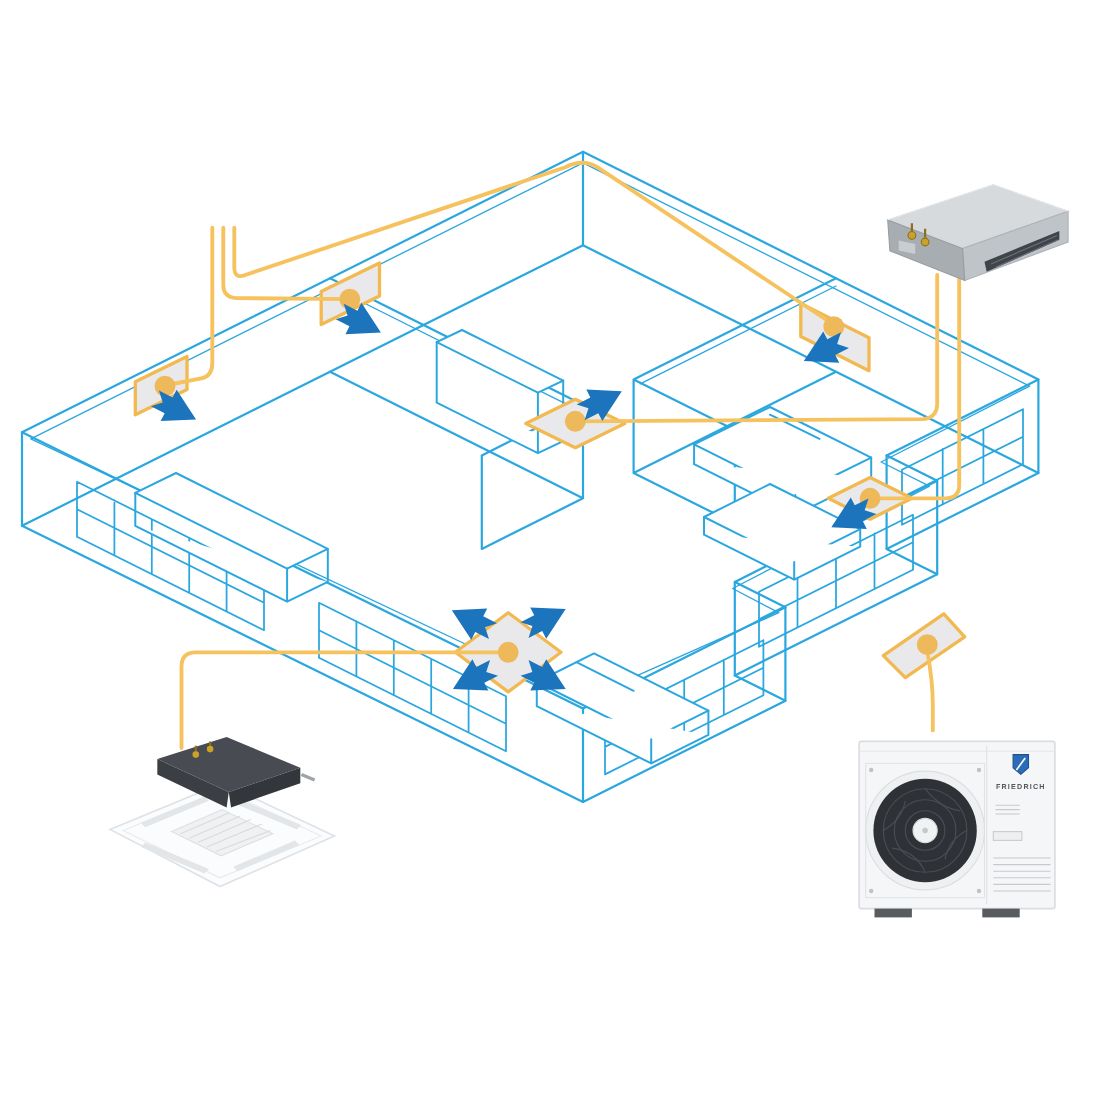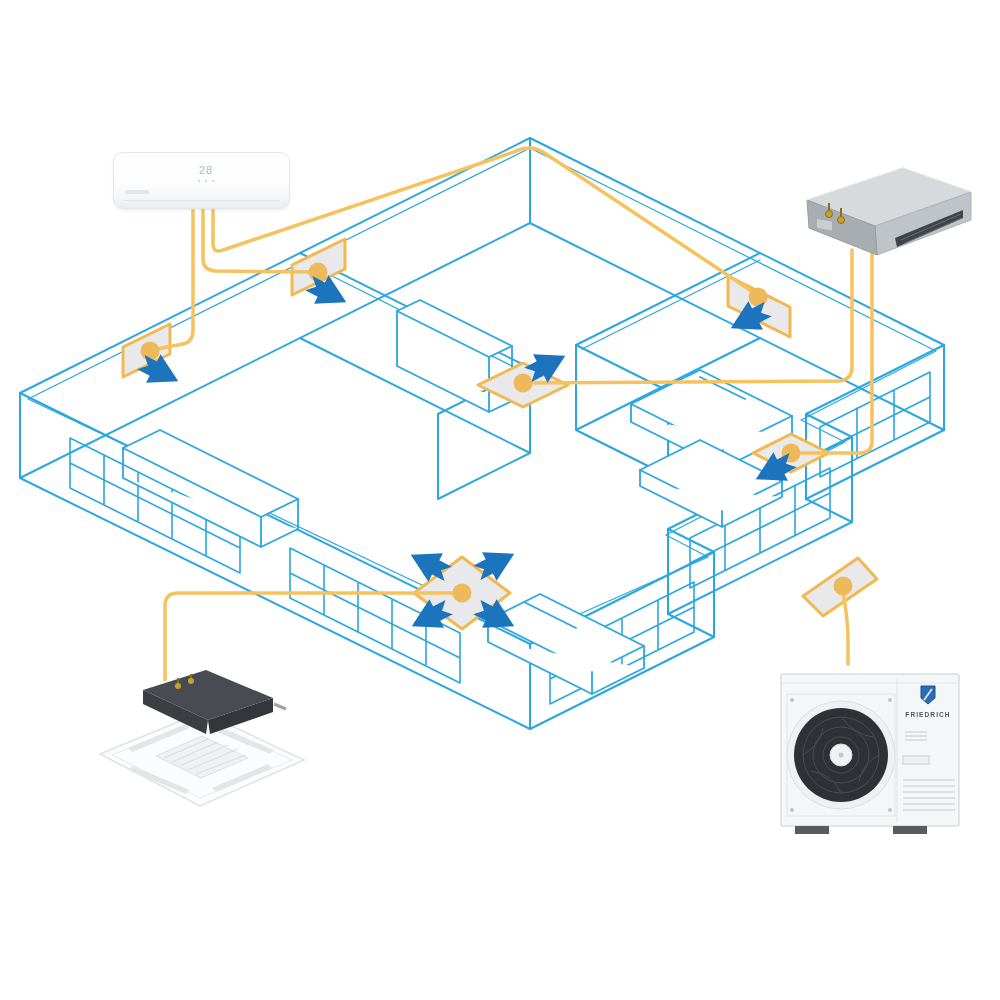--- a/index.html
+++ b/index.html
@@ -103,30 +103,20 @@
       <use href="#arw" transform="translate(745,321) rotate(153)"></use>
       <use href="#arw" transform="translate(551,363) rotate(-27)"></use>
       <use href="#arw" transform="translate(770,472) rotate(153)"></use>
       <use href="#arw" transform="translate(425,562) rotate(-153)"></use>
       <use href="#arw" transform="translate(500,561) rotate(-27)"></use>
       <use href="#arw" transform="translate(426,619) rotate(153)"></use>
       <use href="#arw" transform="translate(500,619) rotate(27)"></use>
     </g>
   </svg>
 
-  <div class="wall-unit">
-    <div class="logo"></div>
-    <div class="display">28</div>
-    <div class="dots">
-        <i></i>
-        <i></i>
-        <i></i>
-      </div>
-    <div class="vent"></div>
-  </div>
 
   <div class="prod" style="left:795px;top:158px;width:185px;height:100px">
     <svg width="185" height="100" viewBox="0 0 185 100">
       <polygon points="12,42 108,10 176,34 80,68" fill="#D7DADD" stroke="#C3C7CB" stroke-width="1"></polygon>
       <polygon points="80,68 176,34 176,62 82,97" fill="#BFC4C8" stroke="#AEB3B8" stroke-width="1"></polygon>
       <polygon points="12,42 80,68 82,97 14,70" fill="#A8ADB2" stroke="#989DA2" stroke-width="1"></polygon>
       <polygon points="100,80 168,52 168,60 102,89" fill="#3F444A"></polygon>
       <path d="M106,82 L166,56 M110,85 L167,60" stroke="#6B7076" stroke-width="1" fill="none"></path>
       <rect x="22" y="56" width="15" height="9" fill="#C9CDD1" transform="skewY(12)"></rect>
       <line x1="34" y1="52" x2="34" y2="45" stroke="#8A6F1C" stroke-width="2"></line>

